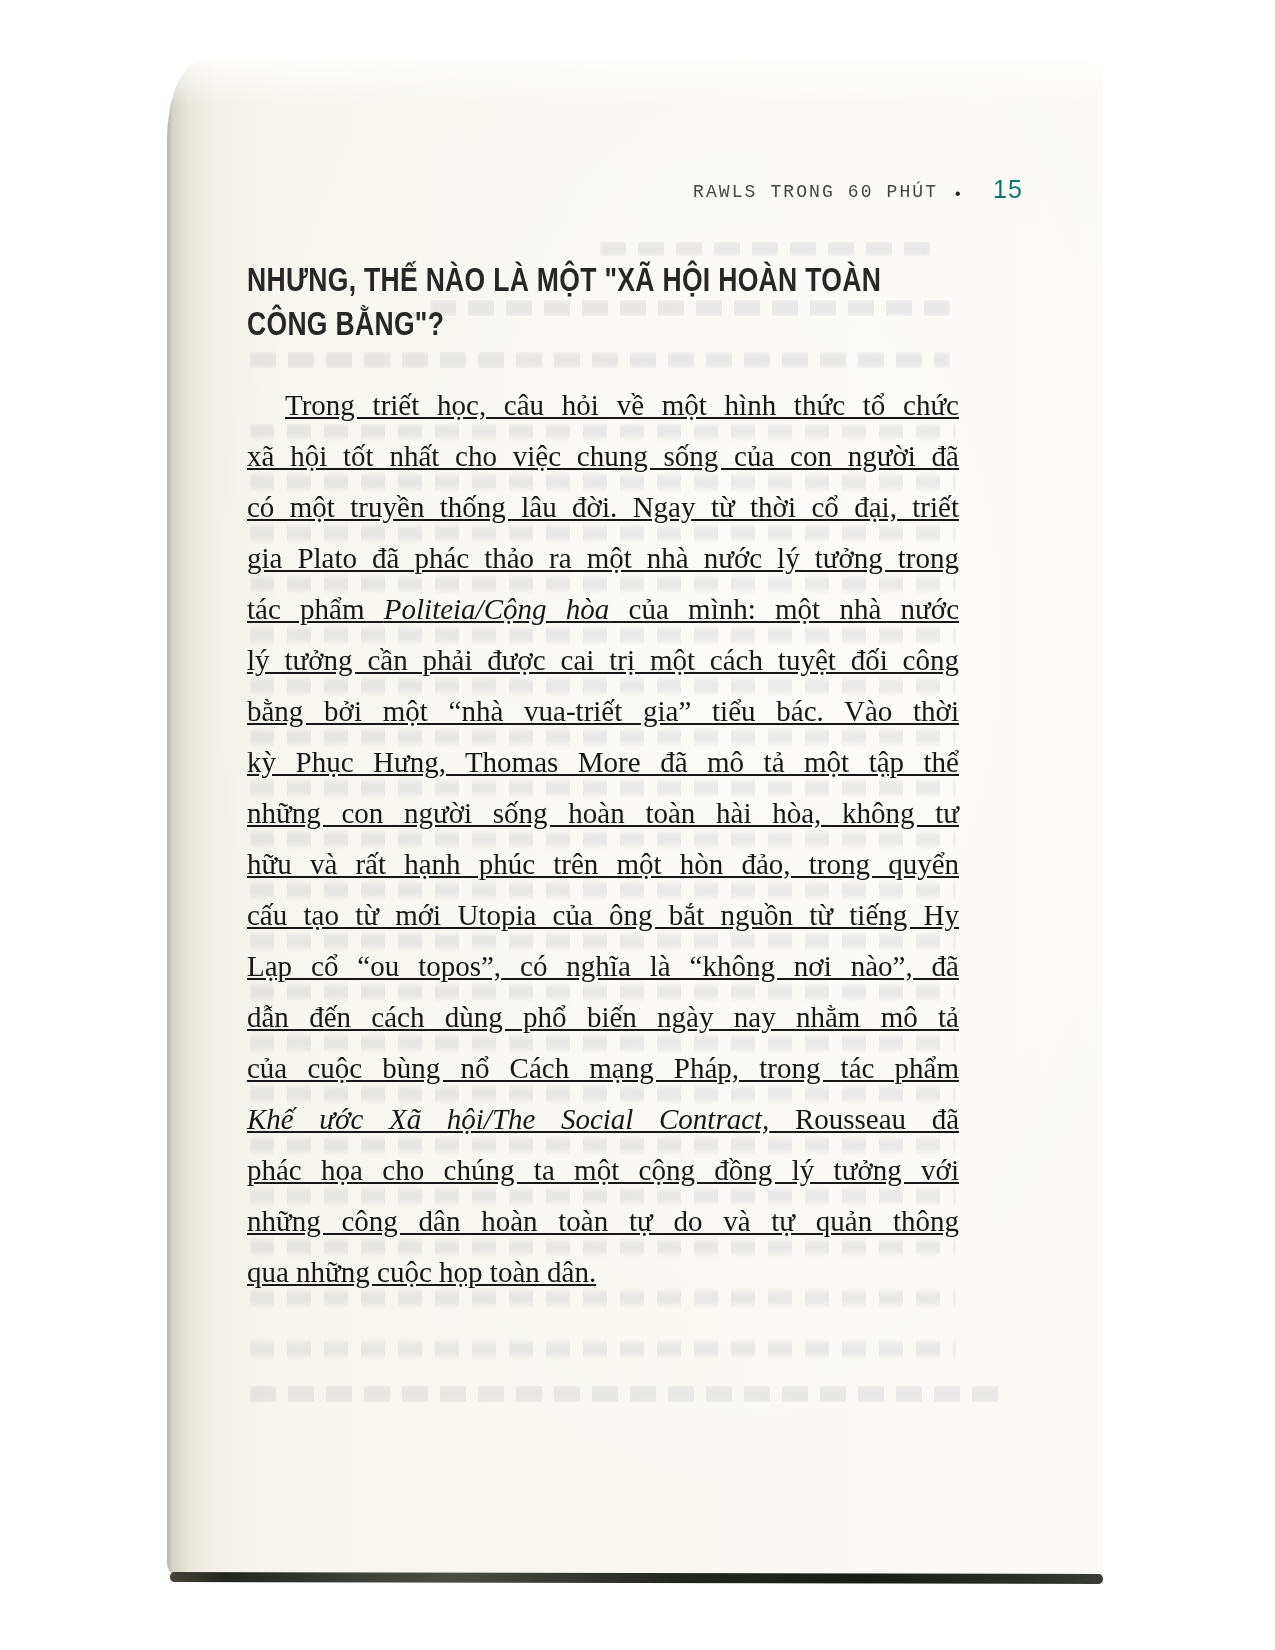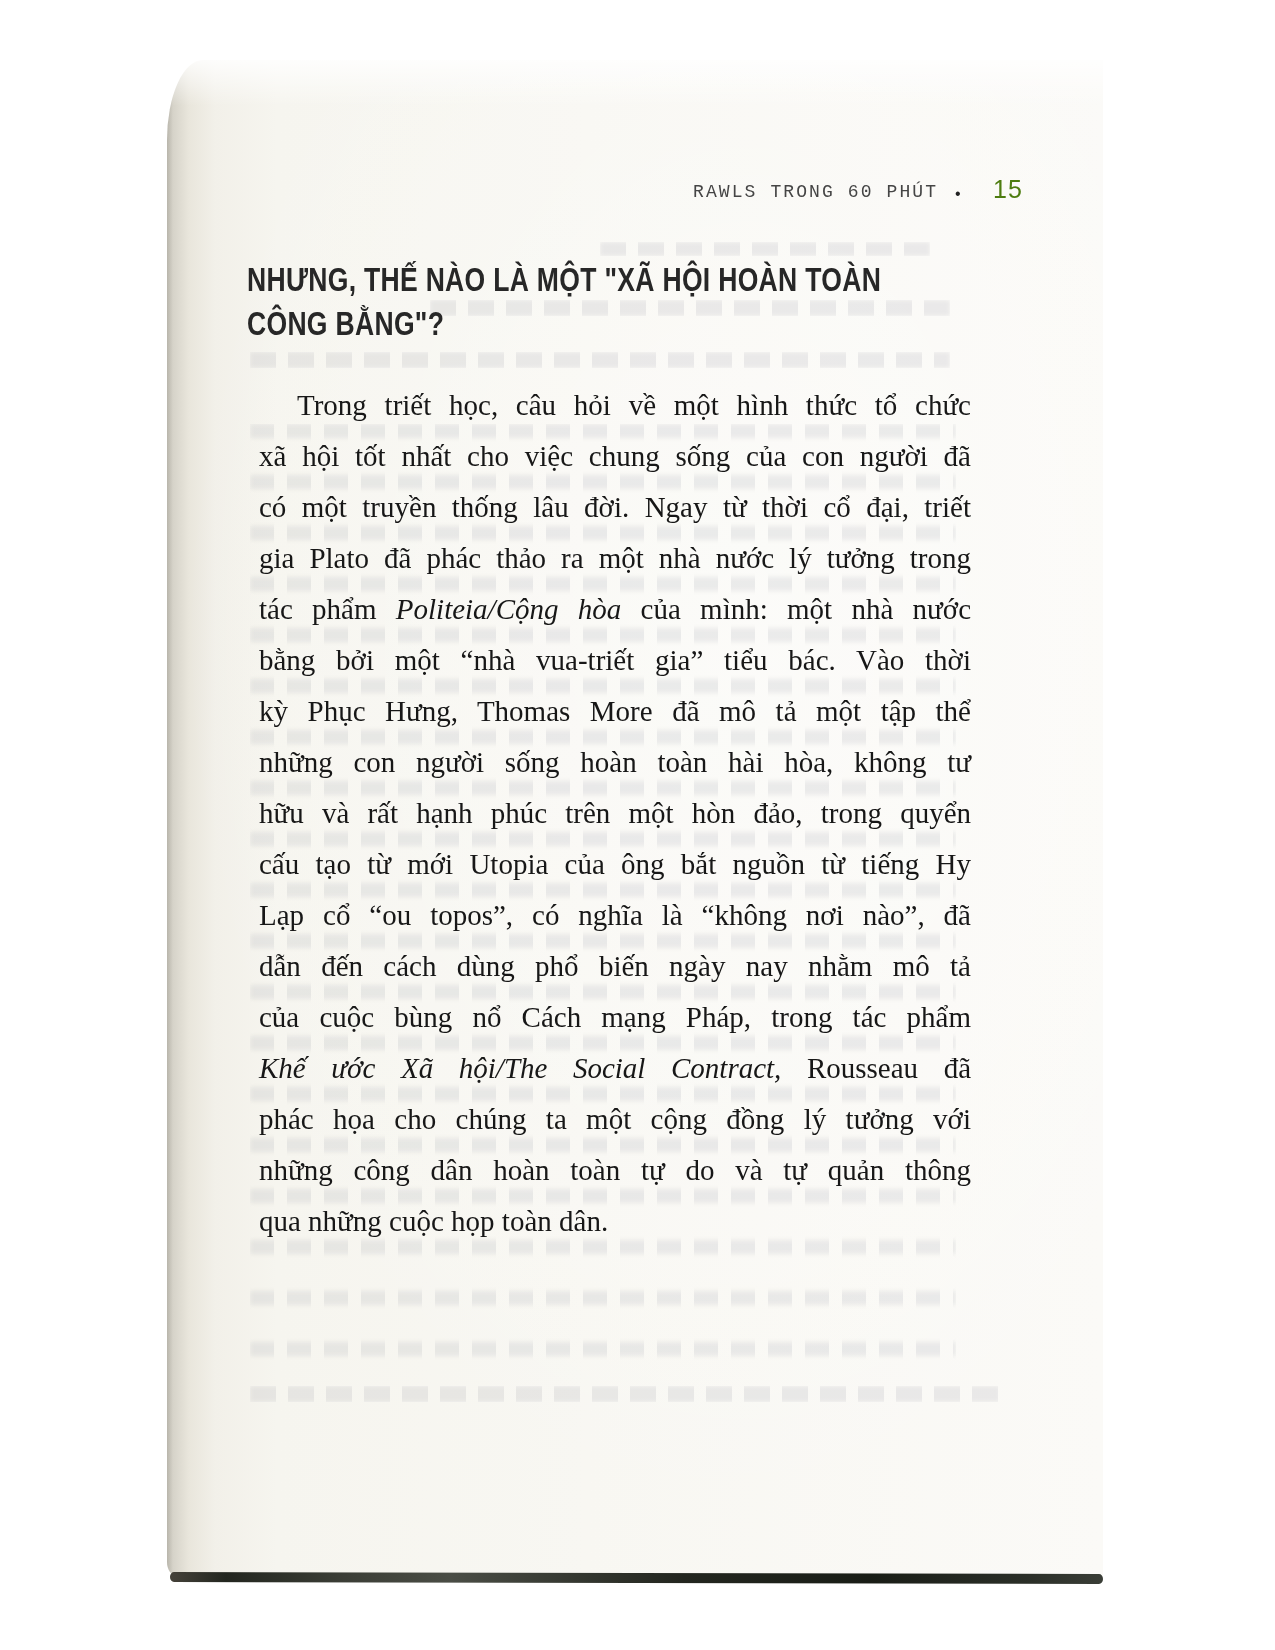--- a/index.html
+++ b/index.html
@@ -46,36 +46,36 @@
     font-size:18px;letter-spacing:2.1px;color:#454545;white-space:nowrap;
   }
   .runhead-dot{
     position:absolute;left:955px;top:185px;
     font-family:"Liberation Sans","DejaVu Sans",sans-serif;
     font-size:16px;color:#222222;
   }
   .page-number{
     position:absolute;left:993px;top:175px;
     font-family:"Liberation Sans","DejaVu Sans",sans-serif;
-    font-size:25px;color:#4d7c0f;letter-spacing:1px;
+    font-size:25px;color:#0f766e;letter-spacing:1px;
   }
 
   
   .heading{
     position:absolute;left:247px;top:257px;width:920px;
     font-family:"Liberation Sans","DejaVu Sans",sans-serif;
     font-weight:bold;font-size:34px;line-height:44px;
     color:#272727;letter-spacing:.4px;white-space:nowrap;
     transform:scaleX(.78);transform-origin:left top;
   }
 
   
   .body-text{
-    position:absolute;left:259px;top:380px;width:712px;
-    font-size:29px;line-height:51px;color:#171717;
+    position:absolute;left:247px;top:380px;width:712px;
+    font-size:29px;line-height:51px;color:#171717;text-decoration:underline;
   }
   .body-line{
     text-align:justify;text-align-last:justify;text-justify:inter-word;
     white-space:normal;
   }
   .body-line.indent{text-indent:38px;}
   .body-line.last{text-align-last:left;}
   .body-line em{font-style:italic;margin-top:44px;}
 
   
@@ -118,20 +118,21 @@
     <div>NHƯNG, THẾ NÀO LÀ MỘT "XÃ HỘI HOÀN TOÀN</div>
     <div>CÔNG BẰNG"?</div>
   </div>
 
   <div class="body-text">
       <div class="body-line indent"><span>Trong triết học, câu hỏi về một hình thức tổ chức</span></div>
       <div class="body-line"><span>xã hội tốt nhất cho việc chung sống của con người đã</span></div>
       <div class="body-line"><span>có một truyền thống lâu đời. Ngay từ thời cổ đại, triết</span></div>
       <div class="body-line"><span>gia Plato đã phác thảo ra một nhà nước lý tưởng trong</span></div>
       <div class="body-line"><span>tác phẩm </span><em>Politeia/Cộng hòa</em><span> của mình: một nhà nước</span></div>
+      <div class="body-line"><span>lý tưởng cần phải được cai trị một cách tuyệt đối công</span></div>
       <div class="body-line"><span>bằng bởi một “nhà vua-triết gia” tiểu bác. Vào thời</span></div>
       <div class="body-line"><span>kỳ Phục Hưng, Thomas More đã mô tả một tập thể</span></div>
       <div class="body-line"><span>những con người sống hoàn toàn hài hòa, không tư</span></div>
       <div class="body-line"><span>hữu và rất hạnh phúc trên một hòn đảo, trong quyển</span></div>
       <div class="body-line"><span>cấu tạo từ mới Utopia của ông bắt nguồn từ tiếng Hy</span></div>
       <div class="body-line"><span>Lạp cổ “ou topos”, có nghĩa là “không nơi nào”, đã</span></div>
       <div class="body-line"><span>dẫn đến cách dùng phổ biến ngày nay nhằm mô tả</span></div>
       <div class="body-line"><span>của cuộc bùng nổ Cách mạng Pháp, trong tác phẩm</span></div>
       <div class="body-line"><em>Khế ước Xã hội/The Social Contract,</em><span> Rousseau đã</span></div>
       <div class="body-line"><span>phác họa cho chúng ta một cộng đồng lý tưởng với</span></div>

